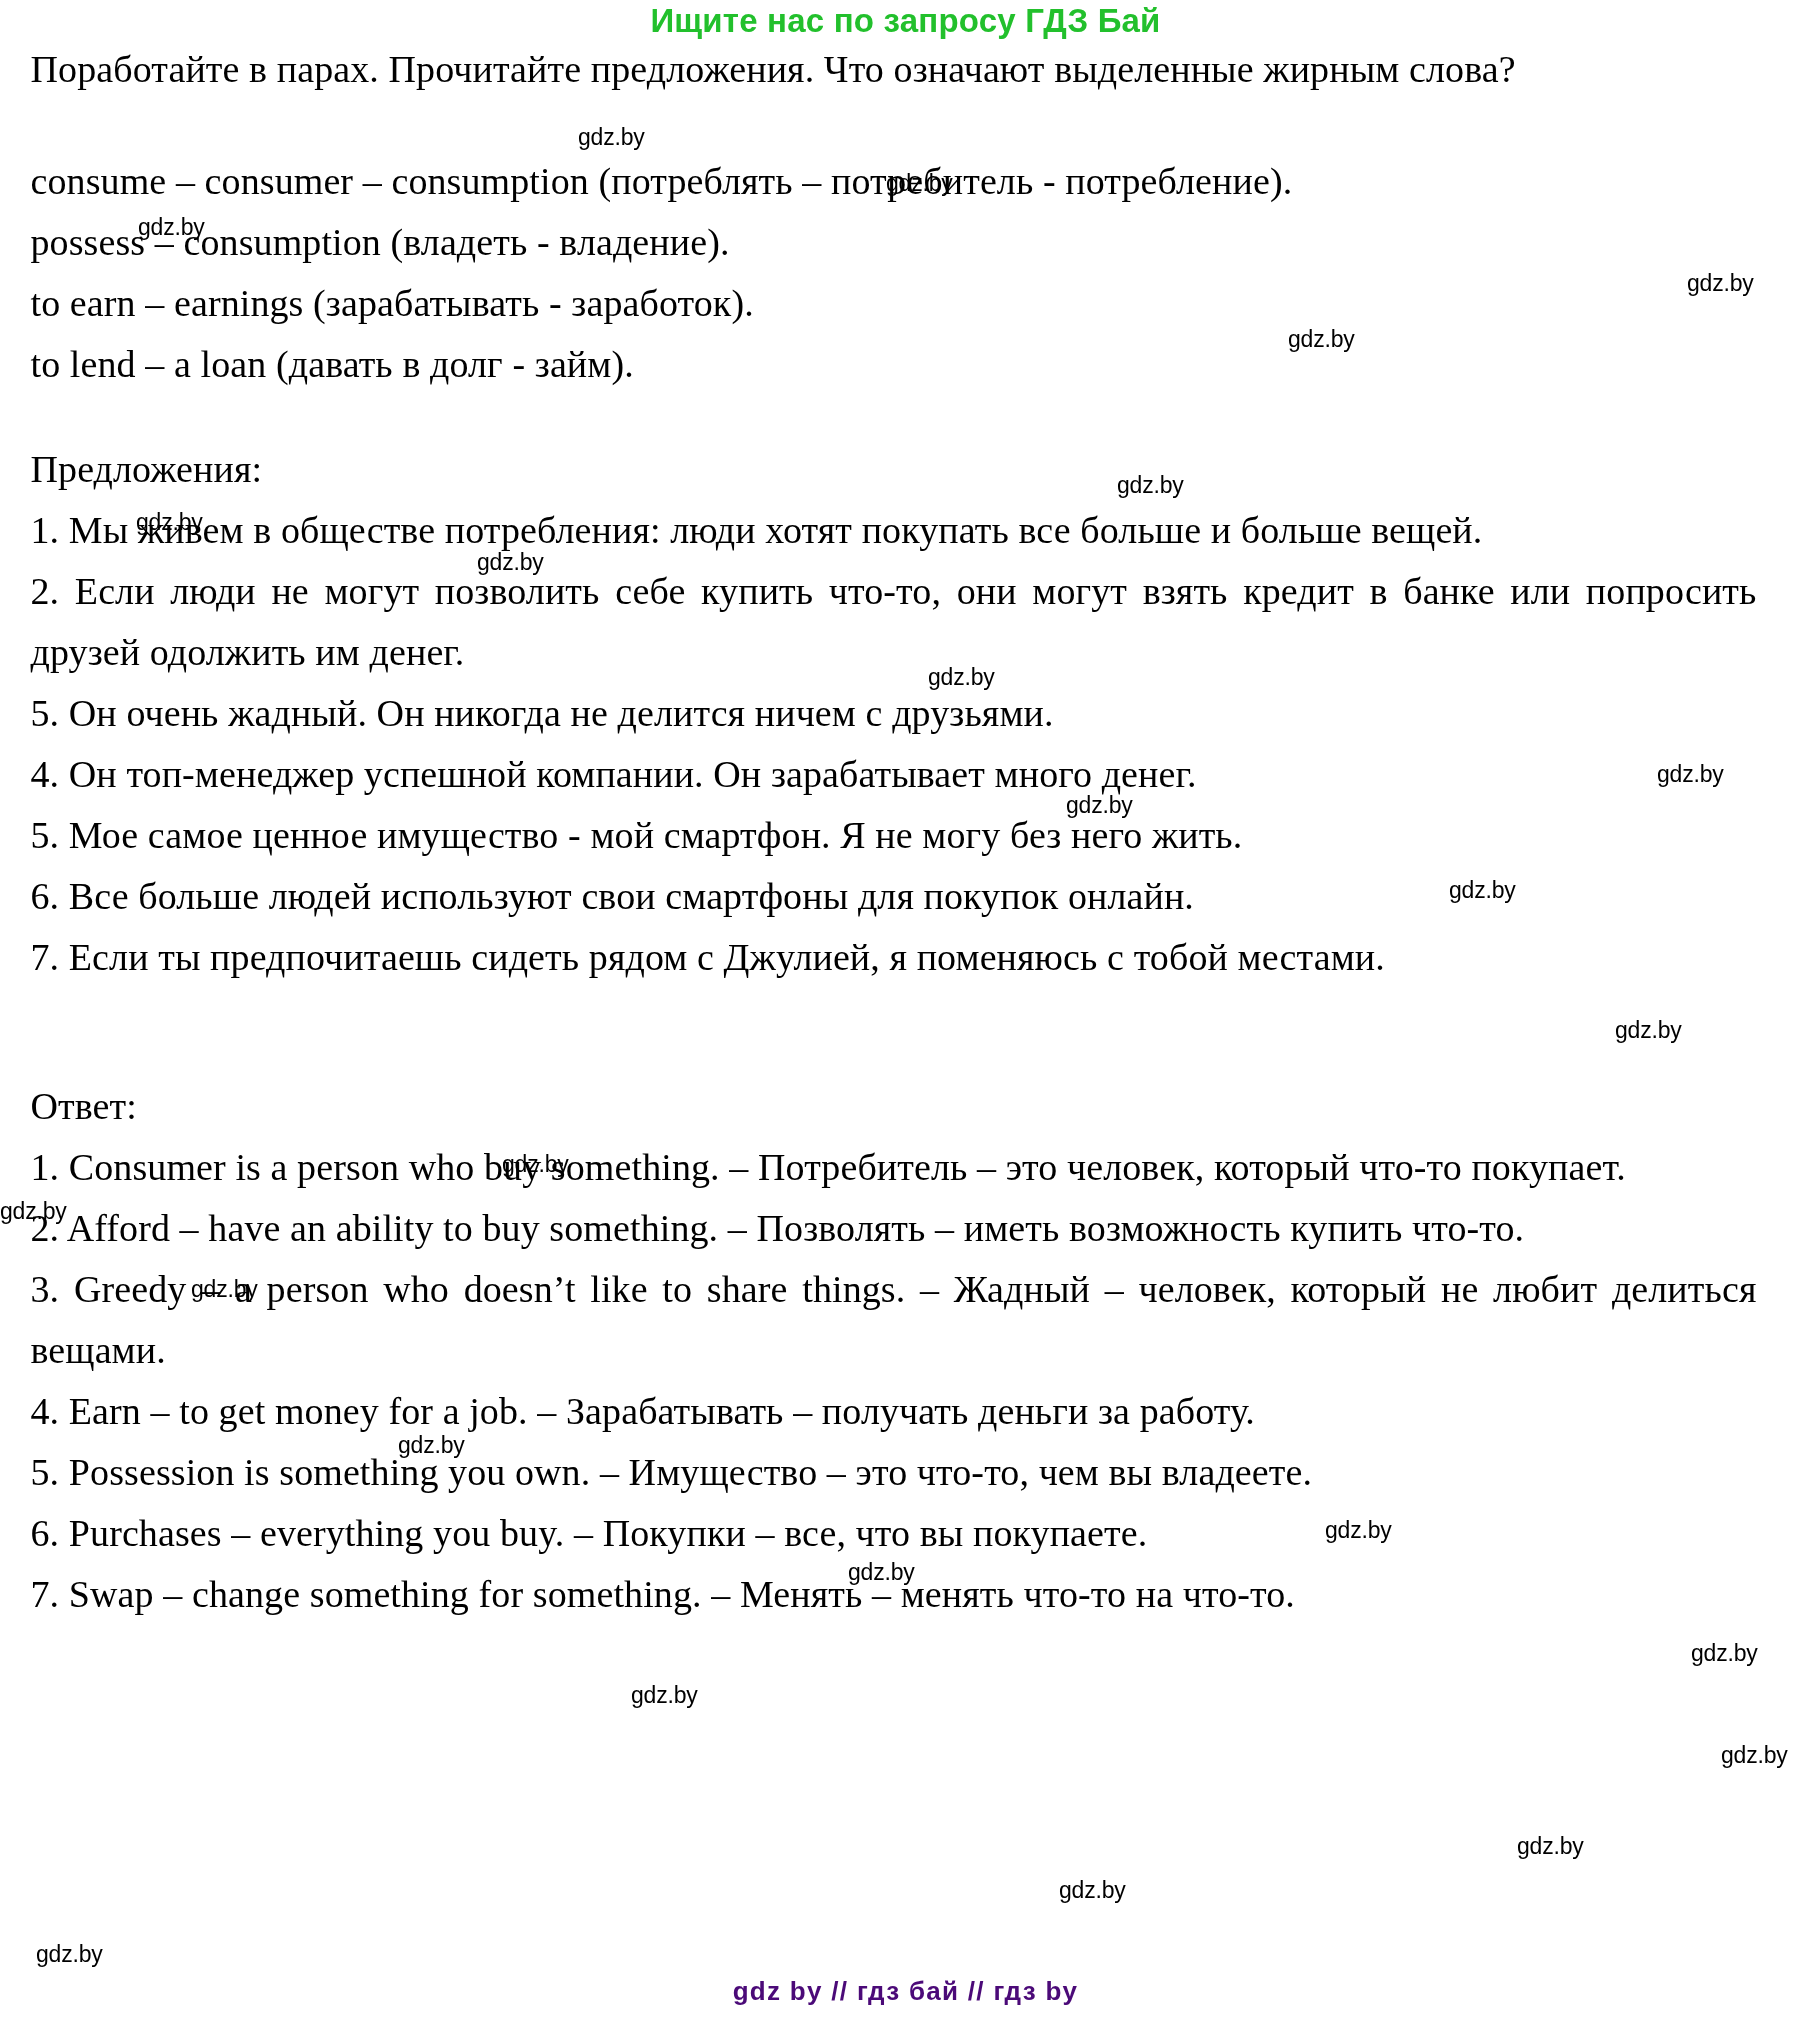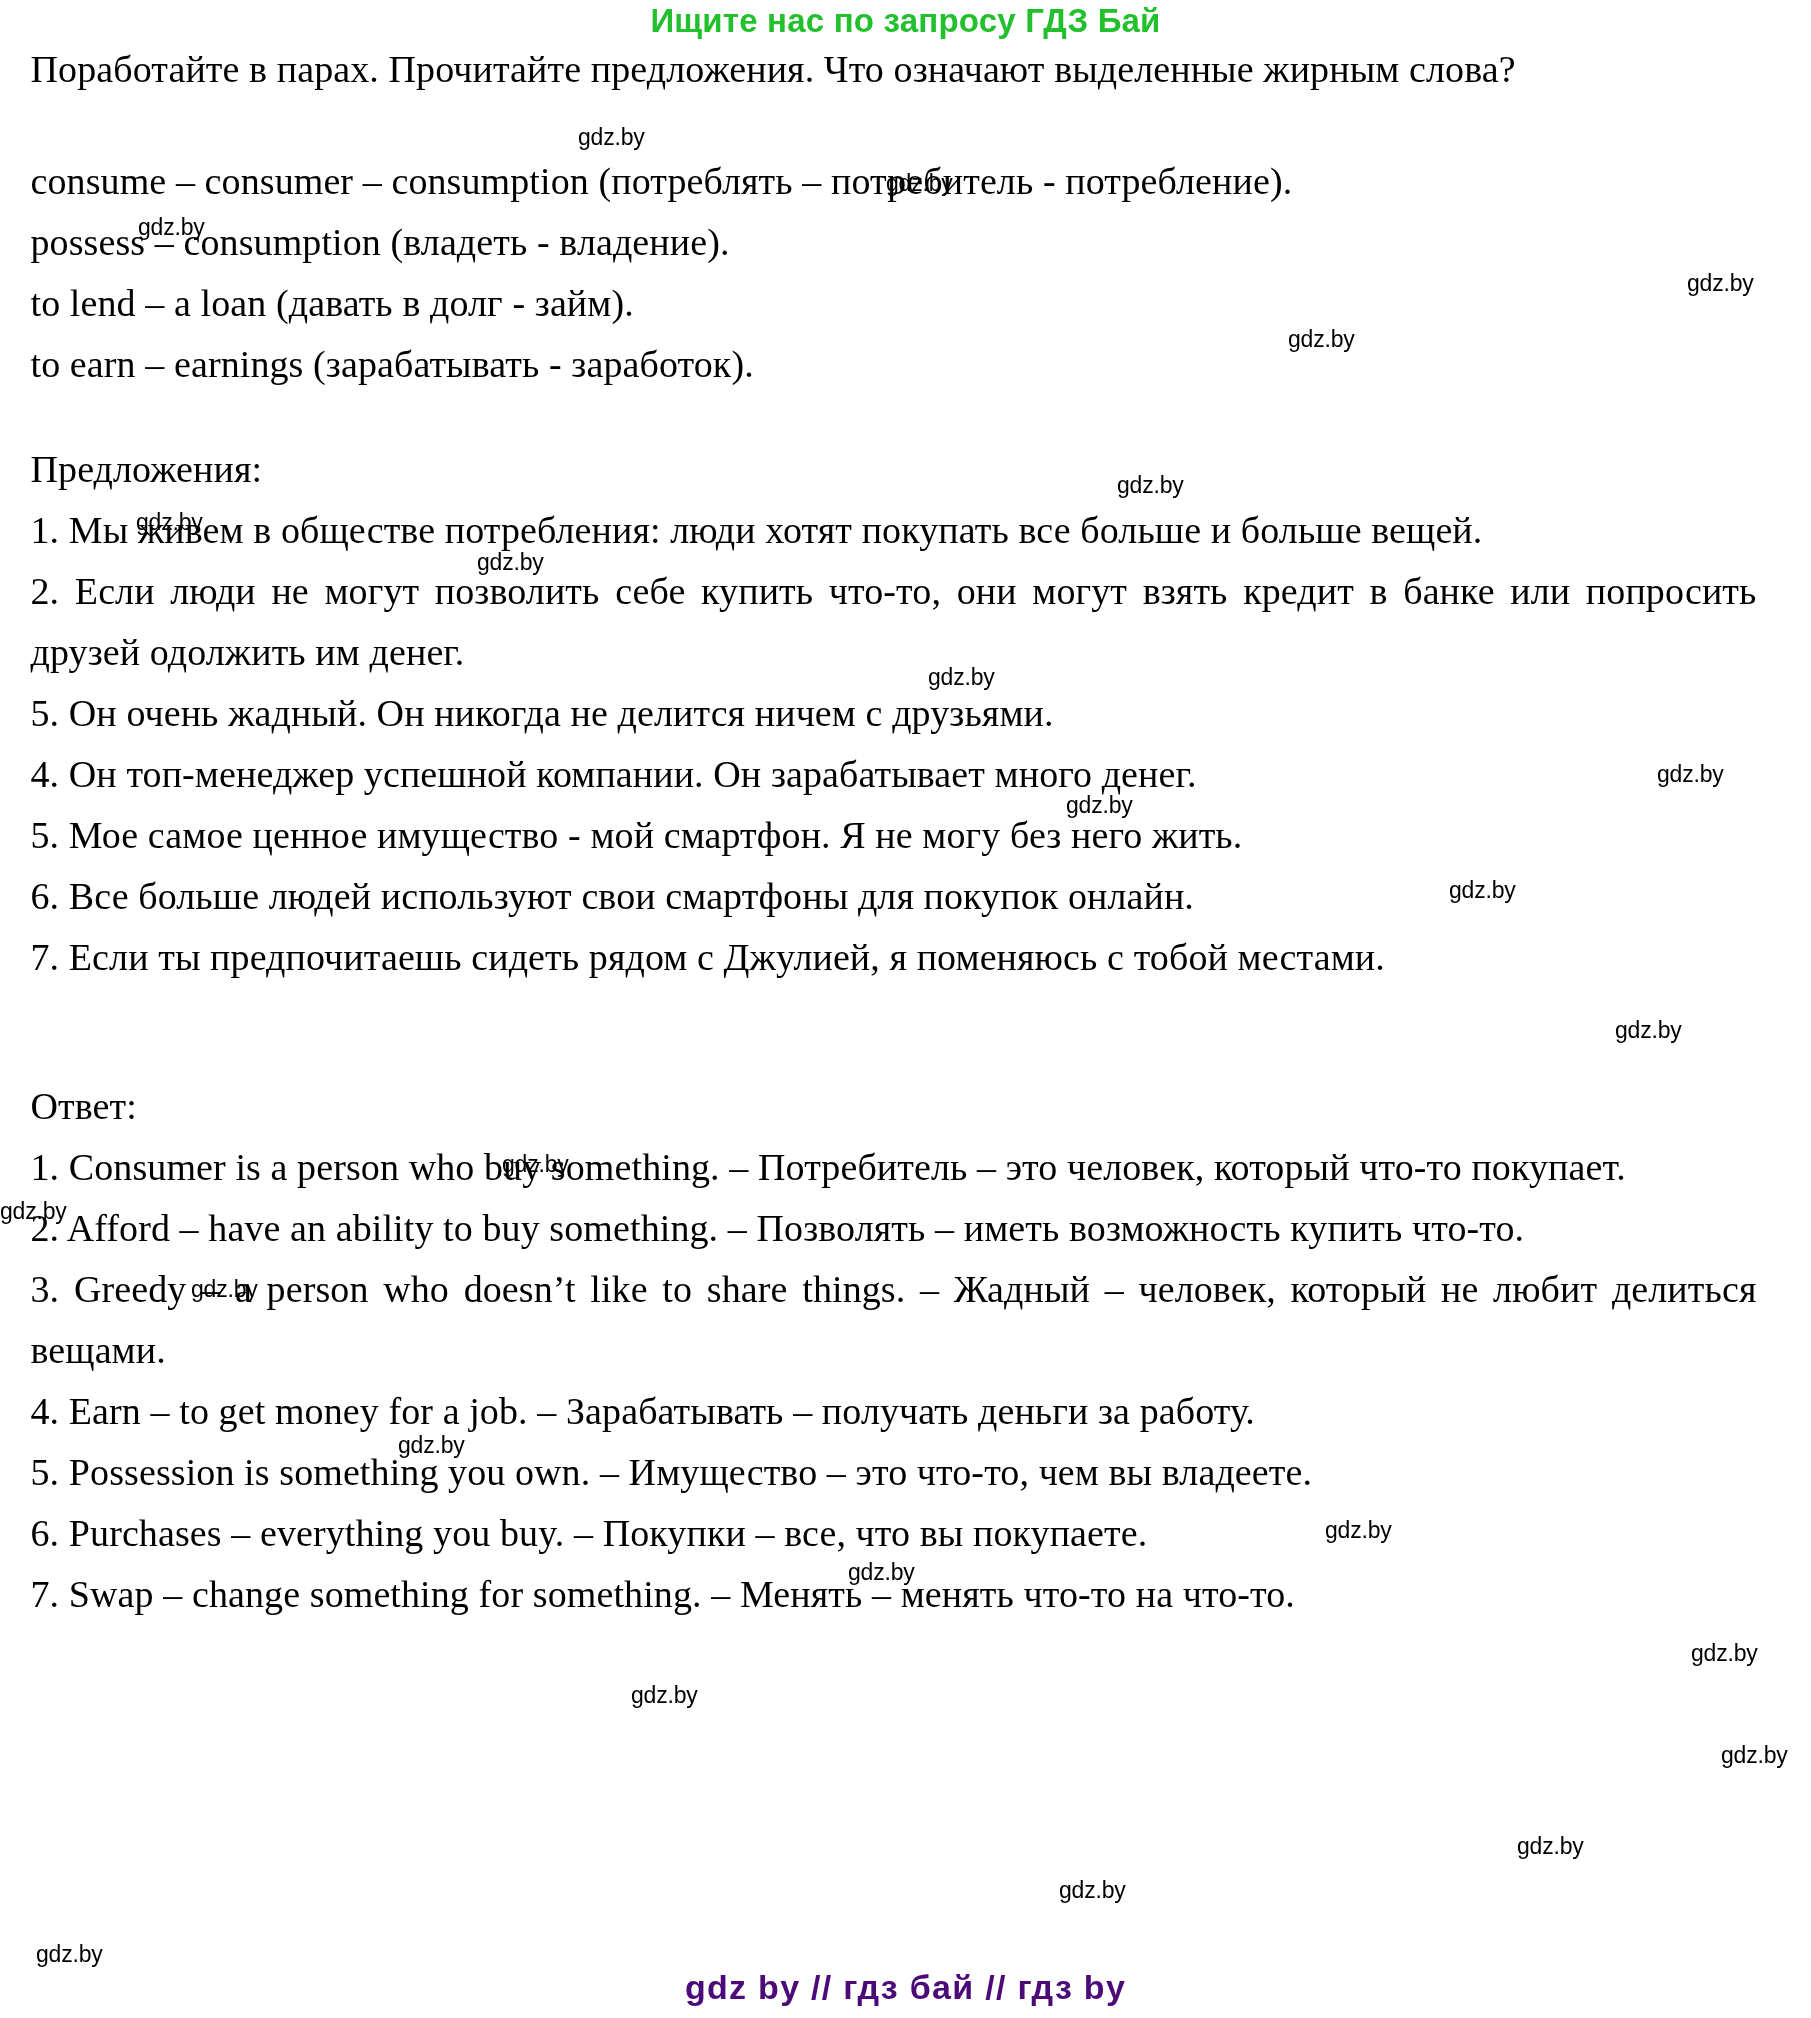--- a/index.html
+++ b/index.html
@@ -35,21 +35,21 @@
 
   
   .bottom-banner {
     position: absolute;
     bottom: 12px;
     left: 0;
     width: 100%;
     text-align: center;
     font-family: "Liberation Sans", "DejaVu Sans", sans-serif;
     font-weight: bold;
-    font-size: 34px;
+    font-size: 26px;
     letter-spacing: 1.3px;
     color: #4b0a78;
     white-space: nowrap;
   }
 
   
   .content {
     position: absolute;
     left: 30.5px;
     top: 39px;
@@ -91,22 +91,22 @@
   <div class="top-banner">Ищите нас по запросу ГДЗ Бай</div>
 
   <div class="content">
 
     <p class="para justify">Поработайте в парах. Прочитайте предложения. Что означают выделенные жирным слова?</p>
 
     <div class="block-gap-vocab"></div>
 
     <p class="para">consume – consumer – consumption (потреблять – потребитель - потребление).</p>
     <p class="para">possess – consumption (владеть - владение).</p>
+    <p class="para">to earn – earnings (зарабатывать - заработок).</p>
     <p class="para">to lend – a loan (давать в долг - займ).</p>
-    <p class="para">to earn – earnings (зарабатывать - заработок).</p>
 
     <div class="block-gap-sent"></div>
 
     <p class="para">Предложения:</p>
 
     <p class="para justify">1. Мы живем в обществе потребления: люди хотят покупать все больше и больше вещей.</p>
     <p class="para justify">2. Если люди не могут позволить себе купить что-то, они могут взять кредит в банке или попросить друзей одолжить им денег.</p>
     <p class="para">5. Он очень жадный. Он никогда не делится ничем с друзьями.</p>
     <p class="para">4. Он топ-менеджер успешной компании. Он зарабатывает много денег.</p>
     <p class="para">5. Мое самое ценное имущество - мой смартфон. Я не могу без него жить.</p>

